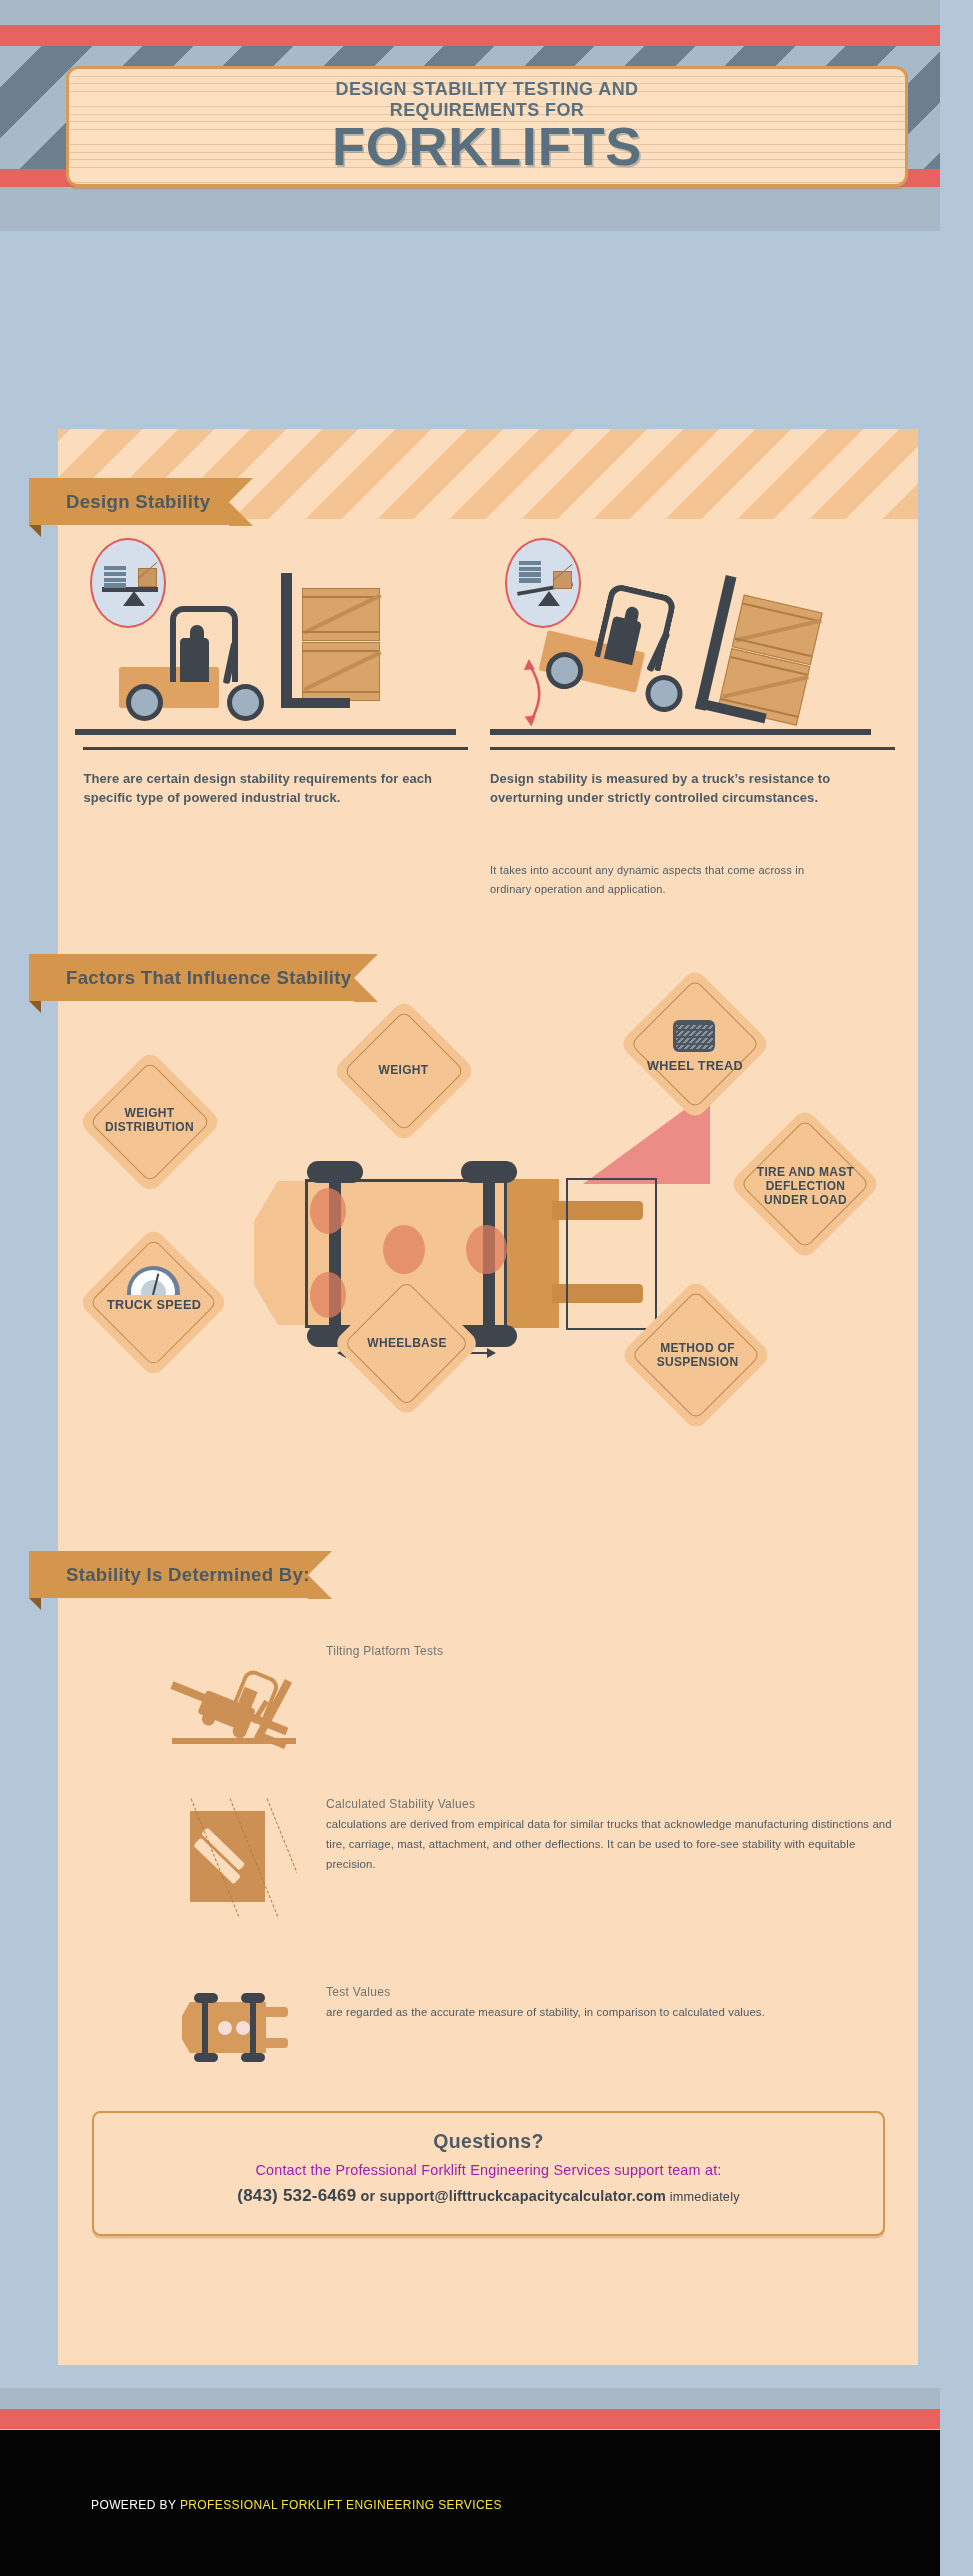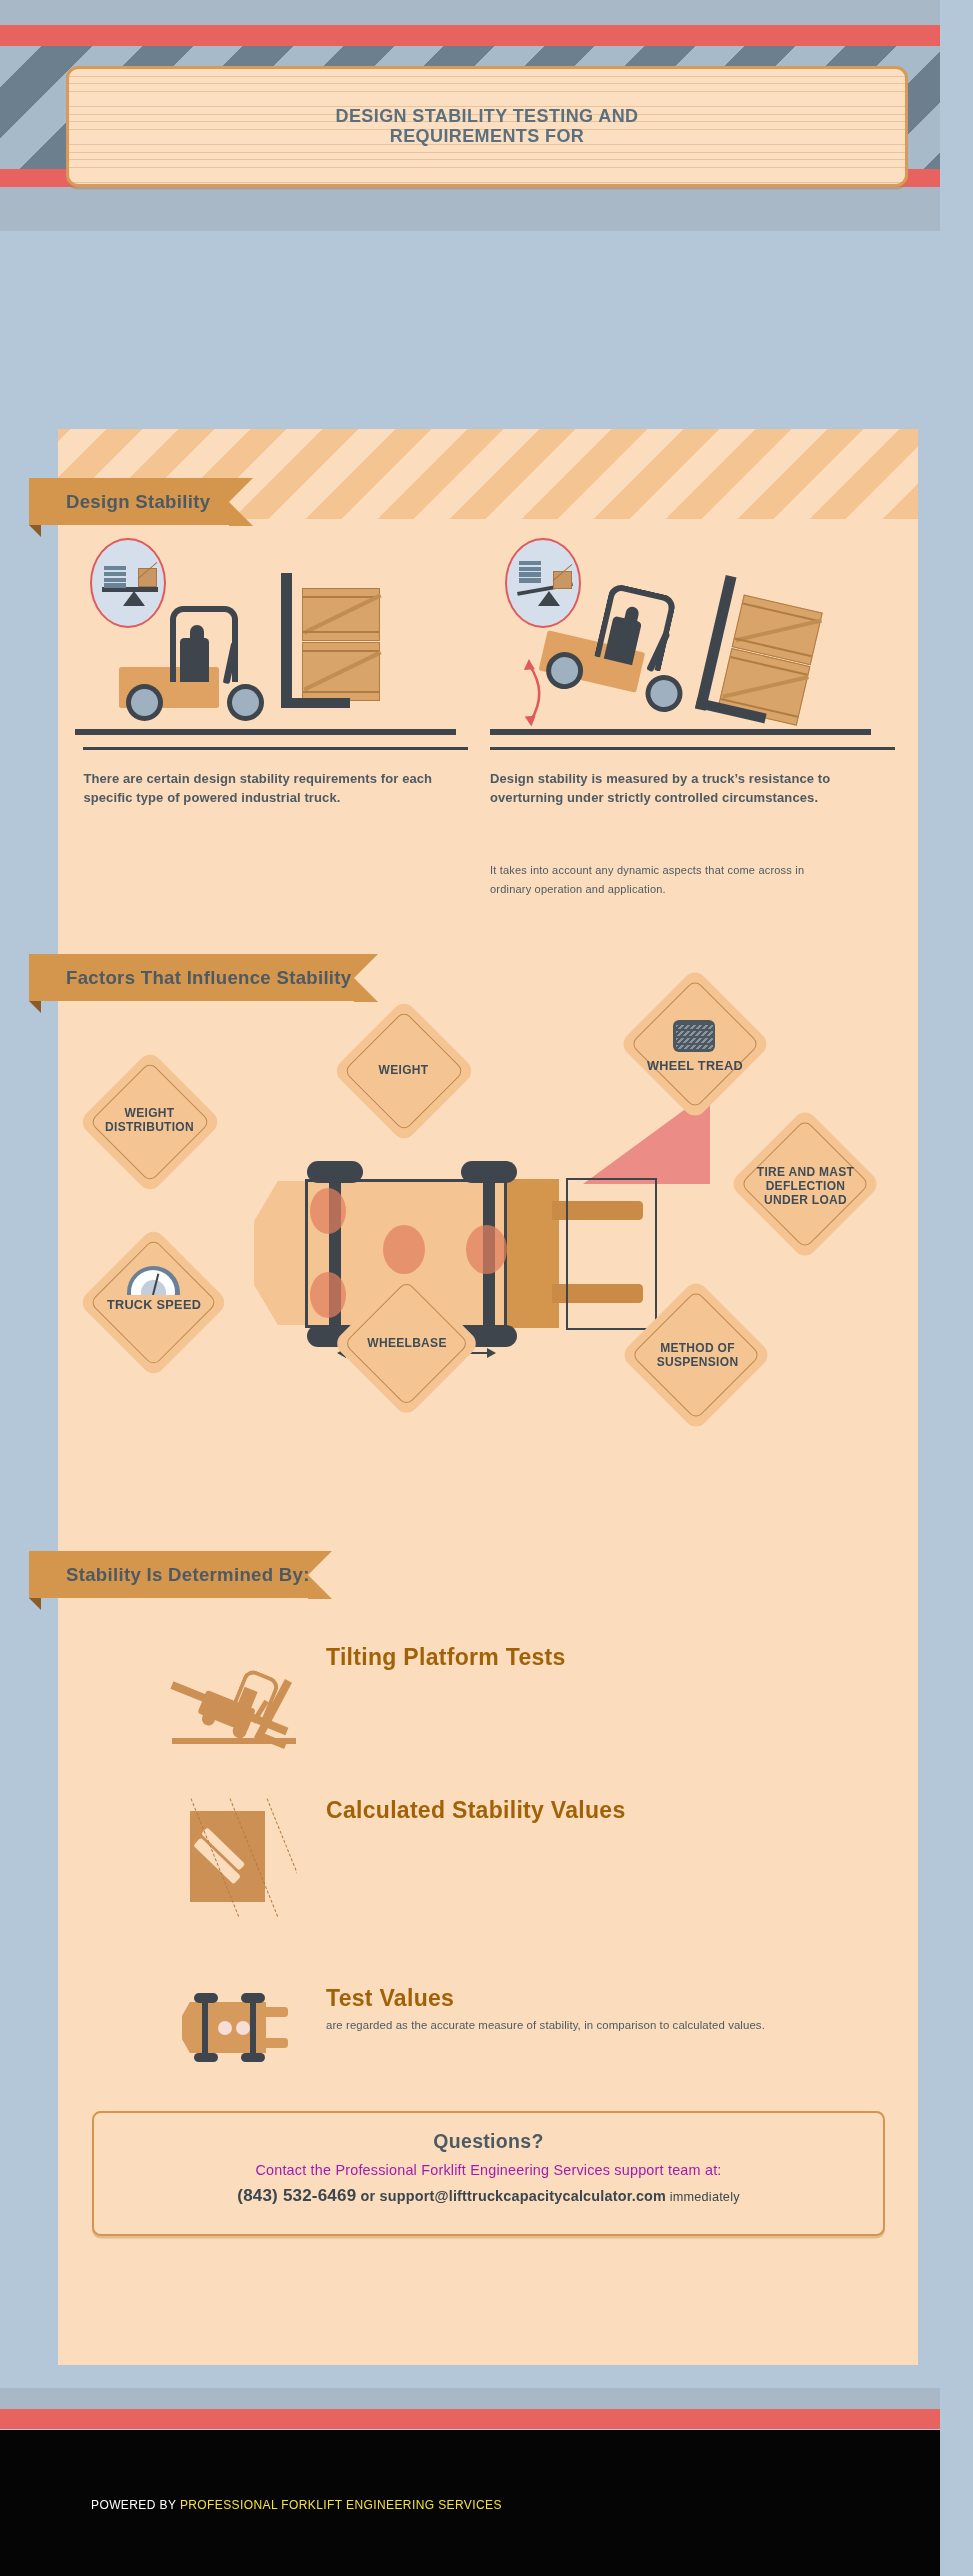--- a/index.html
+++ b/index.html
@@ -191,21 +191,21 @@
       clip-path: polygon(100% 0, 100% 100%, 0 100%); }
   .wb-arrow { position:absolute; height:1.7px; background:#3f454c; }
   .wb-arrow::before, .wb-arrow::after {
     content:""; position:absolute; top:-4.2px; width:0; height:0;
     border-top:5.1px solid transparent; border-bottom:5.1px solid transparent; }
   .wb-arrow::before { left:-8.5px; border-right:9.3px solid #3f454c; }
   .wb-arrow::after { right:-8.5px; border-left:9.3px solid #3f454c; }
 
   
   .det-item { position:absolute; }
-  .det-title { color:#a16207; font-weight:bold; font-size:23px; letter-spacing:0.3px; }
+  .det-title { color:#737373; font-weight:normal; font-size:12px; letter-spacing:0.3px; }
   .det-body { color:#4d5a63; font-size:11.4px; line-height:1.78; letter-spacing:0.1px;
      margin-top:2.5px; }
 
   .icon-tilt { position:absolute; }
   .icon-tilt .ramp { position:absolute; background:#cd9054; }
   .icon-tilt .gnd { position:absolute; background:#cd9054; }
   .icon-tilt .body { position:absolute; background:#cd9054; }
   .icon-tilt .cage { position:absolute; border:4.2px solid #cd9054; border-bottom:none;
       border-radius:11px 11px 0 0; }
 
@@ -256,20 +256,21 @@
   <div class="hdr-red-1"></div>
   <div class="hdr-hazard"></div>
   <div class="hdr-red-2"></div>
   <div class="hdr-gray-below"></div>
   <div class="hdr-gray-below2"></div>
 
   <div class="plaque">
     <div class="plaque-inner">
       <div class="plaque-line1">Design Stability Testing and</div>
       <div class="plaque-line2">Requirements for</div>
+      <div class="plaque-big">FORKLIFTS</div>
     </div>
   </div>
 
   <div class="panel">
     <div class="panel-stripes"></div>
 
     <div class="ribbon" style="left:-29px; top:49px; width:200px;">
       <div class="ribbon-tail"></div>
       <span class="ribbon-label">Design Stability</span>
     </div>
@@ -495,20 +496,21 @@
           <div class="tool" style="left:13.5px; top:15.2px; width:53px; height:9.3px; transform:rotate(44deg); transform-origin:left center;"></div>
         </div>
         <div style="position:absolute; left:-5.1px; top:-5.1px; width:127px; height:127px; overflow:hidden;">
           <div style="position:absolute; left:15.2px; top:-12px; border-left:1.7px dashed #b07c41; height:142px; transform:rotate(-22deg); transform-origin:top left;"></div>
           <div style="position:absolute; left:54px; top:-12px; border-left:1.7px dashed #b07c41; height:142px; transform:rotate(-22deg); transform-origin:top left;"></div>
           <div style="position:absolute; left:91px; top:-12px; border-left:1.7px dashed #b07c41; height:142px; transform:rotate(-22deg); transform-origin:top left;"></div>
         </div>
       </div>
       <div style="position:absolute; left:151px; top:0; width:567px;">
         <div class="det-title">Calculated Stability Values</div>
+        <div class="det-body">calculations are derived from empirical data for similar trucks that acknowledge manufacturing distinctions and tire, carriage, mast, attachment, and other deflections. It can be used to fore-see stability with equitable precision.</div>
       </div>
     </div>
 
     <div class="det-item" style="left:117px; top:1556px; width:711px;">
       <div class="icon-test" style="position:absolute; left:6.8px; top:6.8px; width:110px; height:76px;">
         <div class="cab" style="left:0px; top:10.2px; width:27px; height:51px;"></div>
         <div class="body" style="left:20.3px; top:10.2px; width:64px; height:51px;"></div>
         <div class="pr" style="left:81px; top:15.2px; width:25.4px; height:10.2px;"></div>
         <div class="pr" style="left:81px; top:46px; width:25.4px; height:10.2px;"></div>
         <div class="ax" style="left:20.3px; top:5.1px; width:6px; height:61px;"></div>

